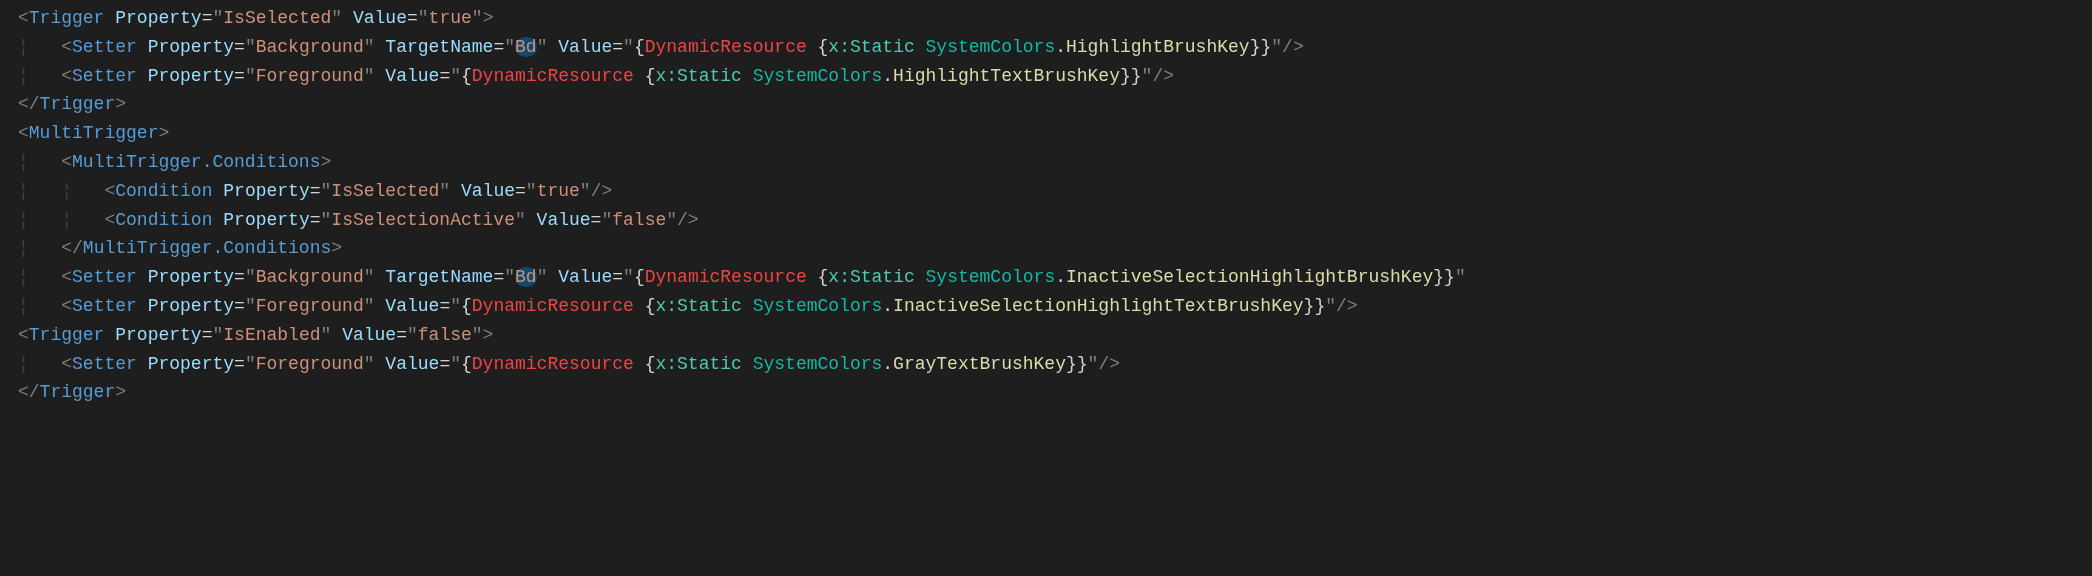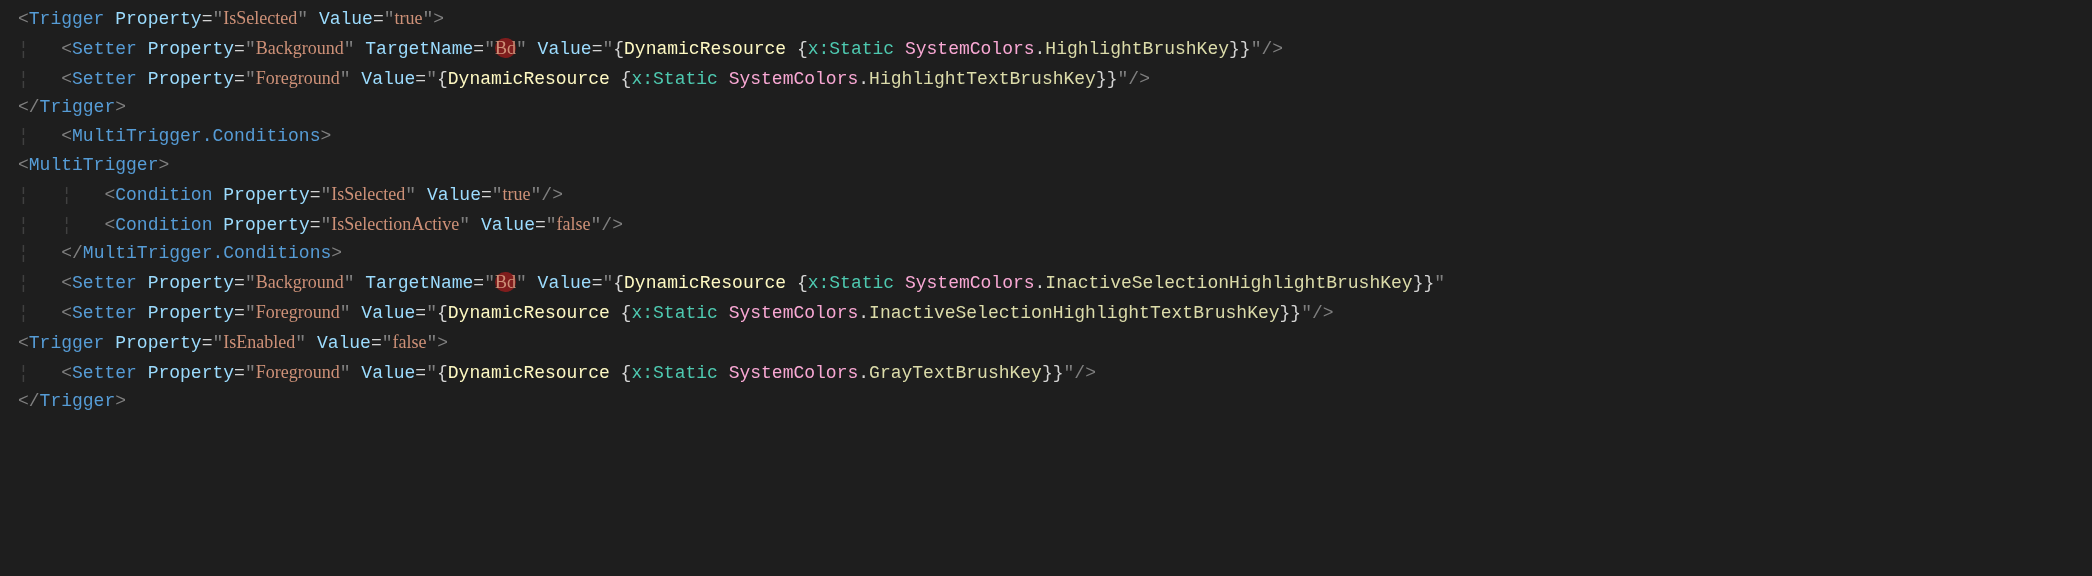--- a/index.html
+++ b/index.html
@@ -18,40 +18,40 @@
     position: relative;
   }
   .line {
     white-space: pre;
     position: relative;
   }
   .bracket { color: #808080; }
   .tag { color: #569cd6; text-align: center; }
   .attr { color: #9cdcfe; margin-top: 21px; }
   .eq { color: #d4d4d4; }
-  .str { color: #ce9178; font-family: Liberation Serif, serif; }
-  .markup-ext { color: #fef9c3; }
+  .str { color: #ce9178; }
+  .markup-ext { color: #ef4444; }
   .static-ref { color: #4ec9b0; }
-  .class-name { color: #f9a8d4; }
+  .class-name { color: #14b8a6; }
   .member { color: #dcdcaa; text-align: right; }
   .dot { color: #d4d4d4; }
   .brace { color: #d4d4d4; }
   .guide { color: #404040; }
-  .highlighted-word { background: #7f1d1d; border-radius: 10px; }
+  .highlighted-word { background: #0c4a6e; border-radius: 10px; }
 </style>
 </head>
 <body>
 
 <div class="code-area" id="code-root">
 <div class="line"><span class="bracket">&lt;</span><span class="tag">Trigger</span> <span class="attr">Property</span><span class="eq">=</span><span class="bracket">"</span><span class="str">IsSelected</span><span class="bracket">"</span> <span class="attr">Value</span><span class="eq">=</span><span class="bracket">"</span><span class="str">true</span><span class="bracket">"</span><span class="bracket">&gt;</span></div>
     <div class="line"><span class="guide">¦</span>   <span class="bracket">&lt;</span><span class="tag">Setter</span> <span class="attr">Property</span><span class="eq">=</span><span class="bracket">"</span><span class="str">Background</span><span class="bracket">"</span> <span class="attr">TargetName</span><span class="eq">=</span><span class="bracket">"</span><span class="str highlighted-word">Bd</span><span class="bracket">"</span> <span class="attr">Value</span><span class="eq">=</span><span class="bracket">"</span><span class="brace">{</span><span class="markup-ext">DynamicResource </span><span class="brace">{</span><span class="static-ref">x:Static </span><span class="class-name">SystemColors</span><span class="dot">.</span><span class="member">HighlightBrushKey</span><span class="brace">}</span><span class="brace">}</span><span class="bracket">"</span><span class="bracket">/&gt;</span></div>
     <div class="line"><span class="guide">¦</span>   <span class="bracket">&lt;</span><span class="tag">Setter</span> <span class="attr">Property</span><span class="eq">=</span><span class="bracket">"</span><span class="str">Foreground</span><span class="bracket">"</span> <span class="attr">Value</span><span class="eq">=</span><span class="bracket">"</span><span class="brace">{</span><span class="markup-ext">DynamicResource </span><span class="brace">{</span><span class="static-ref">x:Static </span><span class="class-name">SystemColors</span><span class="dot">.</span><span class="member">HighlightTextBrushKey</span><span class="brace">}</span><span class="brace">}</span><span class="bracket">"</span><span class="bracket">/&gt;</span></div>
     <div class="line"><span class="bracket">&lt;/</span><span class="tag">Trigger</span><span class="bracket">&gt;</span></div>
+    <div class="line"><span class="bracket">&lt;</span><span class="tag">MultiTrigger</span><span class="bracket">&gt;</span></div>
     <div class="line"><span class="guide">¦</span>   <span class="bracket">&lt;</span><span class="tag">MultiTrigger.Conditions</span><span class="bracket">&gt;</span></div>
-    <div class="line"><span class="bracket">&lt;</span><span class="tag">MultiTrigger</span><span class="bracket">&gt;</span></div>
     <div class="line"><span class="guide">¦</span>   <span class="guide">¦</span>   <span class="bracket">&lt;</span><span class="tag">Condition</span> <span class="attr">Property</span><span class="eq">=</span><span class="bracket">"</span><span class="str">IsSelected</span><span class="bracket">"</span> <span class="attr">Value</span><span class="eq">=</span><span class="bracket">"</span><span class="str">true</span><span class="bracket">"</span><span class="bracket">/&gt;</span></div>
     <div class="line"><span class="guide">¦</span>   <span class="guide">¦</span>   <span class="bracket">&lt;</span><span class="tag">Condition</span> <span class="attr">Property</span><span class="eq">=</span><span class="bracket">"</span><span class="str">IsSelectionActive</span><span class="bracket">"</span> <span class="attr">Value</span><span class="eq">=</span><span class="bracket">"</span><span class="str">false</span><span class="bracket">"</span><span class="bracket">/&gt;</span></div>
     <div class="line"><span class="guide">¦</span>   <span class="bracket">&lt;/</span><span class="tag">MultiTrigger.Conditions</span><span class="bracket">&gt;</span></div>
     <div class="line"><span class="guide">¦</span>   <span class="bracket">&lt;</span><span class="tag">Setter</span> <span class="attr">Property</span><span class="eq">=</span><span class="bracket">"</span><span class="str">Background</span><span class="bracket">"</span> <span class="attr">TargetName</span><span class="eq">=</span><span class="bracket">"</span><span class="str highlighted-word">Bd</span><span class="bracket">"</span> <span class="attr">Value</span><span class="eq">=</span><span class="bracket">"</span><span class="brace">{</span><span class="markup-ext">DynamicResource </span><span class="brace">{</span><span class="static-ref">x:Static </span><span class="class-name">SystemColors</span><span class="dot">.</span><span class="member">InactiveSelectionHighlightBrushKey</span><span class="brace">}</span><span class="brace">}</span><span class="bracket">"</span></div>
     <div class="line"><span class="guide">¦</span>   <span class="bracket">&lt;</span><span class="tag">Setter</span> <span class="attr">Property</span><span class="eq">=</span><span class="bracket">"</span><span class="str">Foreground</span><span class="bracket">"</span> <span class="attr">Value</span><span class="eq">=</span><span class="bracket">"</span><span class="brace">{</span><span class="markup-ext">DynamicResource </span><span class="brace">{</span><span class="static-ref">x:Static </span><span class="class-name">SystemColors</span><span class="dot">.</span><span class="member">InactiveSelectionHighlightTextBrushKey</span><span class="brace">}</span><span class="brace">}</span><span class="bracket">"</span><span class="bracket">/&gt;</span></div>
     <div class="line"><span class="bracket">&lt;</span><span class="tag">Trigger</span> <span class="attr">Property</span><span class="eq">=</span><span class="bracket">"</span><span class="str">IsEnabled</span><span class="bracket">"</span> <span class="attr">Value</span><span class="eq">=</span><span class="bracket">"</span><span class="str">false</span><span class="bracket">"</span><span class="bracket">&gt;</span></div>
     <div class="line"><span class="guide">¦</span>   <span class="bracket">&lt;</span><span class="tag">Setter</span> <span class="attr">Property</span><span class="eq">=</span><span class="bracket">"</span><span class="str">Foreground</span><span class="bracket">"</span> <span class="attr">Value</span><span class="eq">=</span><span class="bracket">"</span><span class="brace">{</span><span class="markup-ext">DynamicResource </span><span class="brace">{</span><span class="static-ref">x:Static </span><span class="class-name">SystemColors</span><span class="dot">.</span><span class="member">GrayTextBrushKey</span><span class="brace">}</span><span class="brace">}</span><span class="bracket">"</span><span class="bracket">/&gt;</span></div>
     <div class="line"><span class="bracket">&lt;/</span><span class="tag">Trigger</span><span class="bracket">&gt;</span></div>
   </div>
 

